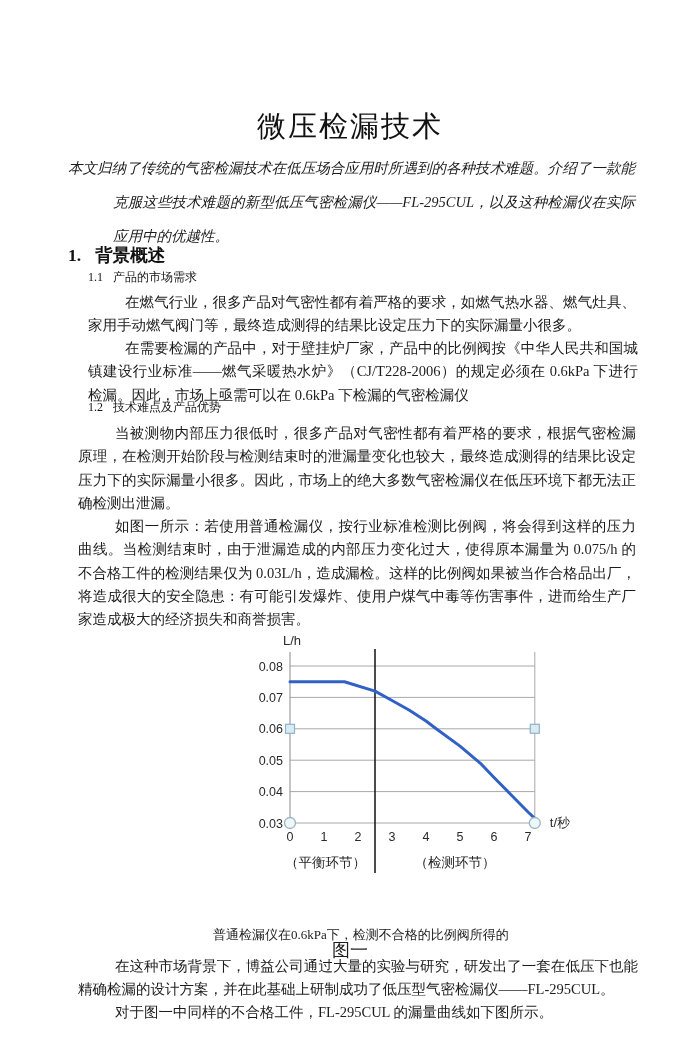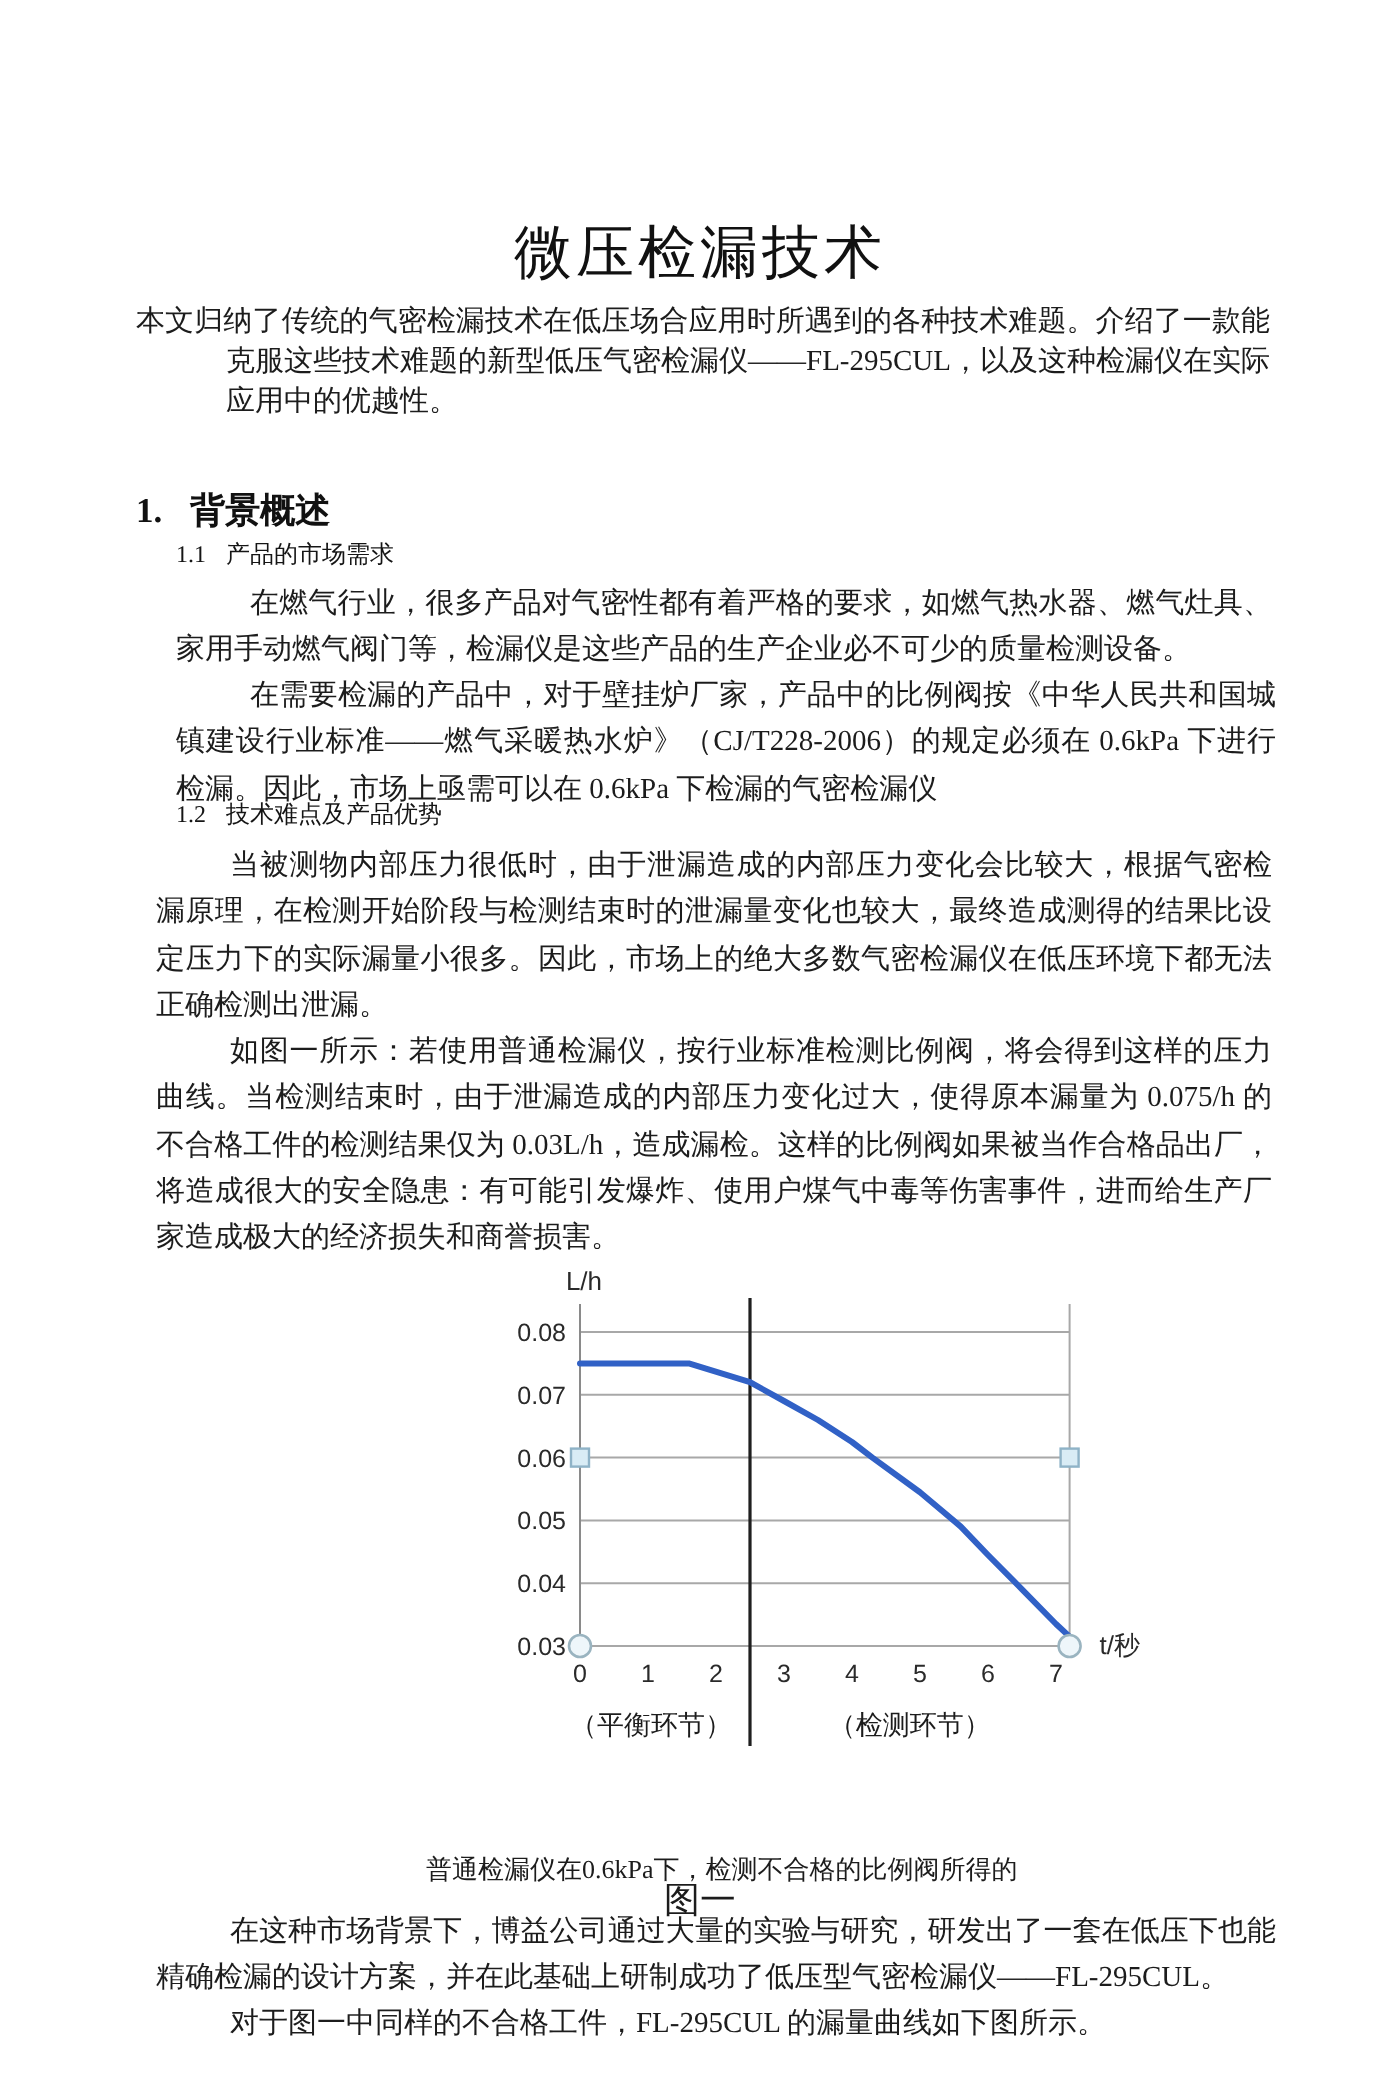--- a/index.html
+++ b/index.html
@@ -8,22 +8,22 @@
     font-family:"Liberation Serif","DejaVu Serif",serif;color:#1c1c1c;padding-left:12px;
   }
   .page *{box-sizing:border-box;}
   p{margin:0;}
   .doc-title{
     position:absolute;top:88px;left:0;width:700px;text-align:center;
     font-size:29px;font-weight:400;letter-spacing:2px;color:#111;
   }
   .abstract{
     position:absolute;top:151px;left:68px;width:567px;
-    font-size:14.5px;line-height:20px;text-align:justify;
-    padding-left:45px;text-indent:-45px;
+    font-size:14.5px;line-height:34px;text-align:justify;
+    padding-left:45px;text-indent:-45px;font-style:italic;
   }
   .h1row{
     position:absolute;top:243px;left:68px;
     font-size:17.5px;font-weight:700;color:#111;
   }
   .h1row .num{margin-right:14px;}
   .h2row{position:absolute;left:88px;font-size:12px;font-weight:400;color:#151515;}
   .h2row .num{margin-right:10px;}
   .h2-11{top:269px;}
   .h2-12{top:399px;}
@@ -61,28 +61,28 @@
   <p class="abstract">本文归纳了传统的气密检漏技术在低压场合应用时所遇到的各种技术难题。介绍了一款能克服这些技术难题的新型低压气密检漏仪——FL-295CUL，以及这种检漏仪在实际应用中的优越性。</p>
 
   <div class="h1row">
     <span class="num">1.</span><span>背景概述</span>
   </div>
 
   <div class="h2row h2-11">
     <span class="num">1.1</span><span>产品的市场需求</span>
   </div>
 
-  <p class="body-para p-11a">在燃气行业，很多产品对气密性都有着严格的要求，如燃气热水器、燃气灶具、家用手动燃气阀门等，检漏仪是这些产品的生产企业必不可少的质量检测设备。</p>
+  <p class="body-para p-11a">在燃气行业，很多产品对气密性都有着严格的要求，如燃气热水器、燃气灶具、家用手动燃气阀门等，最终造成测得的结果比设定压力下的实际漏量小很多。</p>
   <p class="body-para p-11b">在需要检漏的产品中，对于壁挂炉厂家，产品中的比例阀按《中华人民共和国城镇建设行业标准——燃气采暖热水炉》（CJ/T228-2006）的规定必须在 0.6kPa 下进行检漏。因此，市场上亟需可以在 0.6kPa 下检漏的气密检漏仪</p>
 
   <div class="h2row h2-12">
     <span class="num">1.2</span><span>技术难点及产品优势</span>
   </div>
 
-  <p class="body-para p-12a">当被测物内部压力很低时，由于泄漏造成的内部压力变化会比较大，根据气密检漏原理，在检测开始阶段与检测结束时的泄漏量变化也较大，最终造成测得的结果比设定压力下的实际漏量小很多。因此，市场上的绝大多数气密检漏仪在低压环境下都无法正确检测出泄漏。</p>
+  <p class="body-para p-12a">当被测物内部压力很低时，很多产品对气密性都有着严格的要求，根据气密检漏原理，在检测开始阶段与检测结束时的泄漏量变化也较大，最终造成测得的结果比设定压力下的实际漏量小很多。因此，市场上的绝大多数气密检漏仪在低压环境下都无法正确检测出泄漏。</p>
   <p class="body-para p-12b">如图一所示：若使用普通检漏仪，按行业标准检测比例阀，将会得到这样的压力曲线。当检测结束时，由于泄漏造成的内部压力变化过大，使得原本漏量为 0.075/h 的不合格工件的检测结果仅为 0.03L/h，造成漏检。这样的比例阀如果被当作合格品出厂，将造成很大的安全隐患：有可能引发爆炸、使用户煤气中毒等伤害事件，进而给生产厂家造成极大的经济损失和商誉损害。</p>
 
   <div class="chart-wrap">
     <svg viewBox="0 0 400 250" xmlns="http://www.w3.org/2000/svg">
         <line x1="92" y1="38" x2="336.8" y2="38" stroke="#a8a8a8" stroke-width="1"></line>
         <text x="85" y="42.5" text-anchor="end" class="tick">0.08</text>
         <line x1="92" y1="69.39999999999998" x2="336.8" y2="69.39999999999998" stroke="#a8a8a8" stroke-width="1"></line>
         <text x="85" y="73.89999999999998" text-anchor="end" class="tick">0.07</text>
         <line x1="92" y1="100.80000000000001" x2="336.8" y2="100.80000000000001" stroke="#a8a8a8" stroke-width="1"></line>
         <text x="85" y="105.30000000000001" text-anchor="end" class="tick">0.06</text>

